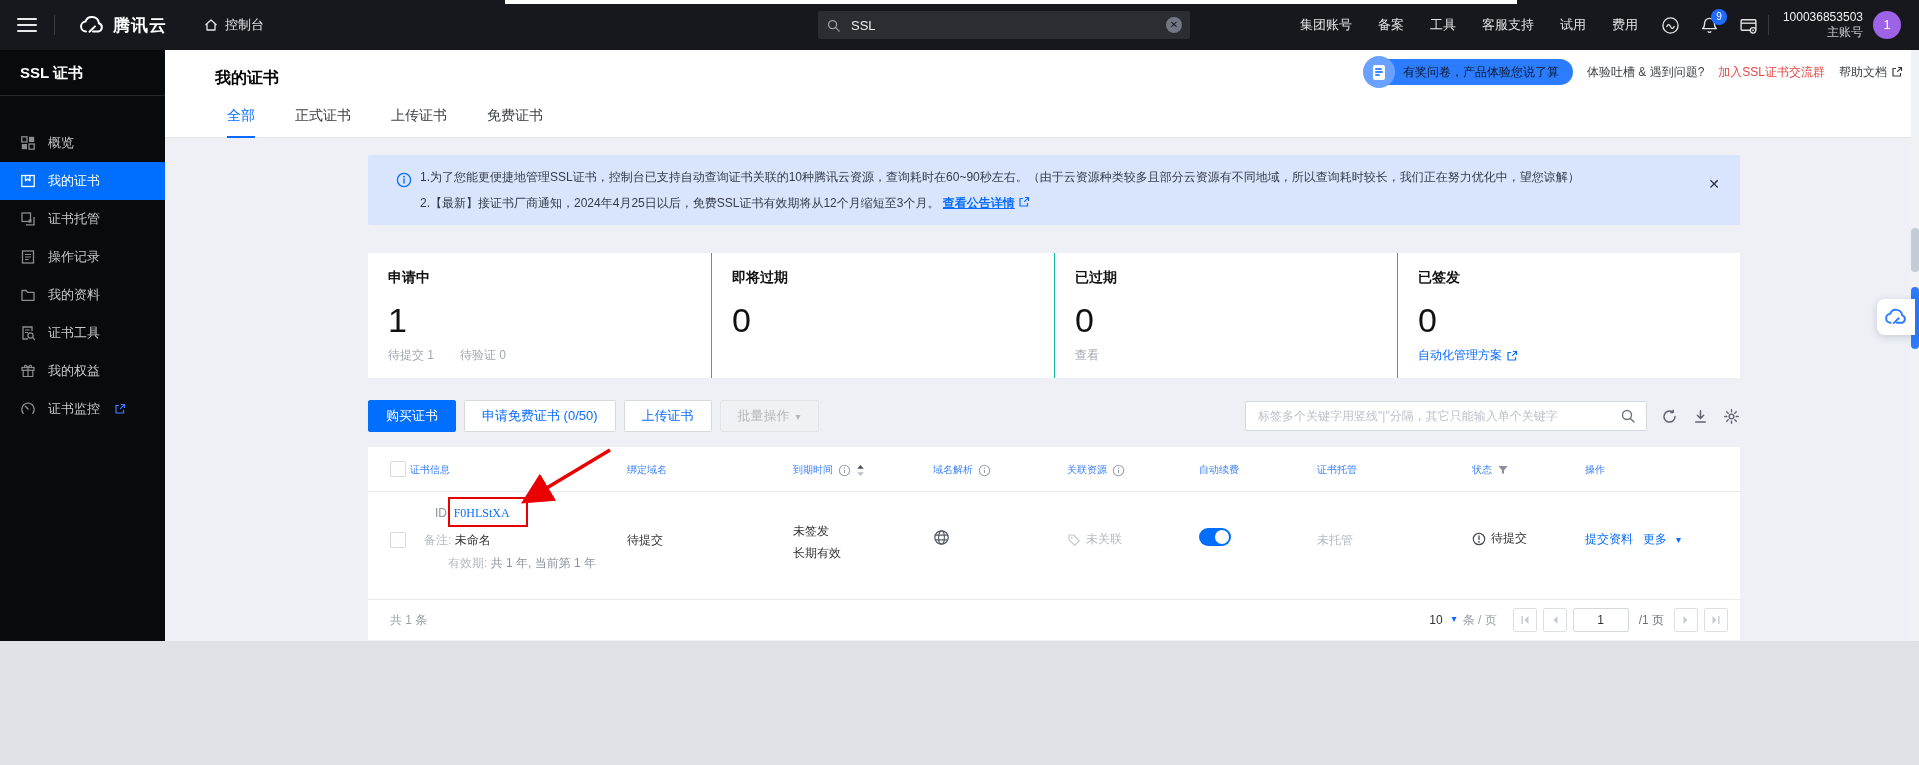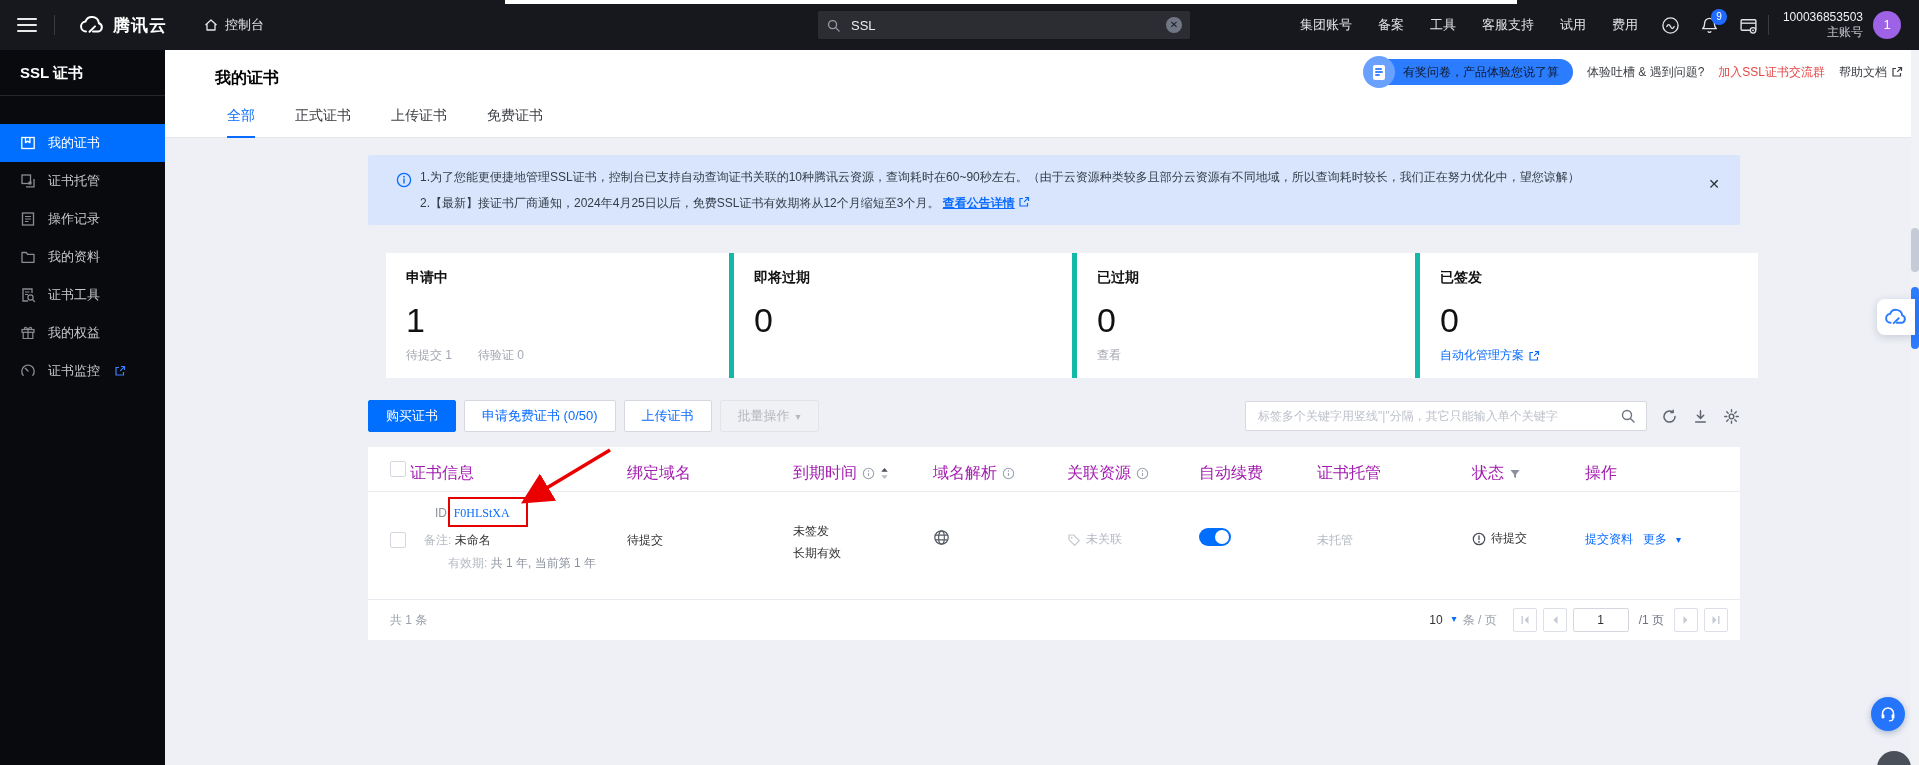--- a/index.html
+++ b/index.html
@@ -1,17 +1,17 @@
 <!DOCTYPE html>
 <html><head>
 <meta charset="utf-8">
 <style>
   html,body{margin:0;padding:0;background:#dfe1e6;}
   *{box-sizing:border-box;}
-  .screen{position:relative;width:1919px;height:765px;overflow:hidden;background:#eef0f5;
+  .screen{position:relative;width:1919px;height:641px;overflow:hidden;background:#eef0f5;
     font-family:"Liberation Sans","DejaVu Sans",sans-serif;font-size:12px;color:#333;}
   svg{display:block;}
 
   
   .topnav{position:absolute;left:0;top:0;width:1919px;height:50px;background:#17181d;display:flex;align-items:center;z-index:30;}
   .top-strip{position:absolute;left:505px;top:0;width:1012px;height:4px;background:#ffffff;z-index:31;}
   .hamburger{width:54px;height:50px;display:flex;align-items:center;justify-content:center;cursor:pointer;}
   .hamburger .bars{width:20px;}
   .hamburger .bars div{height:2px;background:#e8e9eb;margin:4px 0;border-radius:1px;}
   .nav-divider{width:1px;height:20px;background:#3a3b41;}
@@ -63,23 +63,23 @@
 
   
   .notice{position:absolute;left:203px;top:105px;width:1372px;height:70px;background:#d8e5fc;border-radius:2px;
     color:#333c48;line-height:26px;}
   .notice .nicon{position:absolute;left:28px;top:17px;}
   .notice .nlines{position:absolute;left:52px;top:9px;right:60px;}
   .nlink{color:#0a6cff;font-weight:700;text-decoration:underline;cursor:pointer;}
   .nclose{position:absolute;right:20px;top:16px;font-size:14px;font-weight:700;color:#2b313c;cursor:pointer;}
 
   
-  .stats{position:absolute;left:203px;top:203px;width:1372px;height:125px;background:#fff;display:flex;margin-left:18px;}
+  .stats{position:absolute;left:203px;top:203px;width:1372px;height:125px;background:#fff;display:flex;}
   .scard{width:343px;padding:16px 0 0 20px;position:relative;}
-  .scard + .scard{border-left:5px solid #14b8a6;}
+  .scard + .scard{border-left:1px solid #14b8a6;}
   .slabel{font-size:14px;color:#111;font-weight:600;}
   .svalue{font-size:34px;color:#111;margin-top:14px;font-weight:400;}
   .ssub{position:absolute;left:20px;bottom:14px;color:#a2a6af;display:flex;gap:26px;}
   .ssub .bluelink{color:#0a6cff;cursor:pointer;display:flex;align-items:center;gap:4px;}
 
   
   .toolbar{position:absolute;left:203px;top:350px;width:1372px;height:32px;display:flex;align-items:center;}
   .btn{height:32px;border-radius:2px;font-size:13px;padding:0 17px;line-height:30px;cursor:pointer;white-space:nowrap;}
   .btn-primary{background:#006eff;color:#fff;border:1px solid #006eff;}
   .btn-plain{background:#fff;color:#0a6cff;border:1px solid #d5d8de;margin-left:8px;}
@@ -87,21 +87,21 @@
   .caret{display:inline-block;margin-left:6px;font-size:10px;color:inherit;}
   .tsearch{margin-left:auto;width:402px;height:30px;background:#fff;border:1px solid #d5d8de;border-radius:2px;
     display:flex;align-items:center;padding:0 10px;}
   .tsearch input{flex:1;border:none;outline:none;font-size:12px;color:#333;font-family:inherit;}
   .tsearch input::placeholder{color:#bcc0c9;}
   .tool-ico{margin-left:14px;cursor:pointer;}
 
   
   .tpanel{position:absolute;left:203px;top:397px;width:1372px;background:#fff;}
   .thead{position:relative;height:45px;border-bottom:1px solid #e9ebf1;}
-  .th{position:absolute;top:16px;font-size:16px;color:#a21caf;display:flex;align-items:center;gap:5px;white-space:nowrap;}
+  .th{position:absolute;top:16px;font-size:10px;color:#3b82f6;display:flex;align-items:center;gap:5px;white-space:nowrap;}
   .checkbox{position:absolute;width:16px;height:16px;border:1px solid #d4d7dd;border-radius:2px;background:#fff;cursor:pointer;}
   .trow{position:relative;height:108px;border-bottom:1px solid #e9ebf1;}
   .cell{position:absolute;font-size:12px;color:#333;white-space:nowrap;}
   .muted{color:#b4b9c3;}
   .gray{color:#8b919d;}
   .bluetext{color:#0a6cff;cursor:pointer;font-family:Liberation Serif, serif;}
   .idline{position:absolute;left:67px;top:14px;font-size:12px;}
   .redbox{position:absolute;left:80px;top:5px;width:80px;height:30px;border:2px solid #e60000;z-index:5;}
   .toggle{position:absolute;width:32px;height:18px;border-radius:9px;background:#006eff;cursor:pointer;}
   .toggle .knob{position:absolute;right:2px;top:2px;width:14px;height:14px;border-radius:50%;background:#fff;}
@@ -211,20 +211,31 @@
         <div>100036853503</div>
         <div class="sub">主账号</div>
       </div>
       <div class="avatar">1</div>
     </div>
   </header>
 
   <aside class="sidebar">
     <div class="sb-title">SSL 证书</div>
     <nav class="sb-nav">
+      <div class="sb-item">
+        <span>
+          <svg width="16" height="16" viewBox="0 0 16 16" fill="none">
+            <rect x="1.8" y="1.8" width="5.2" height="5.2" stroke="#8b8d93" stroke-width="1.3"></rect>
+            <rect x="9" y="1.8" width="5.2" height="5.2" fill="#8b8d93"></rect>
+            <rect x="1.8" y="9" width="5.2" height="5.2" fill="#8b8d93"></rect>
+            <rect x="9" y="9" width="5.2" height="5.2" stroke="#8b8d93" stroke-width="1.3"></rect>
+          </svg>
+          </span>
+        <span>概览</span>
+      </div>
       <div class="sb-item active">
         <span>
           <svg width="16" height="16" viewBox="0 0 16 16" fill="none">
             <rect x="1.8" y="2.5" width="12.4" height="11" stroke="#fff" stroke-width="1.3"></rect>
             <path d="M5.5 2.5v5.2l2.2-1.6 2.2 1.6V2.5" stroke="#fff" stroke-width="1.3" stroke-linejoin="round"></path>
           </svg>
           </span>
         <span>我的证书</span>
       </div>
       <div class="sb-item">

